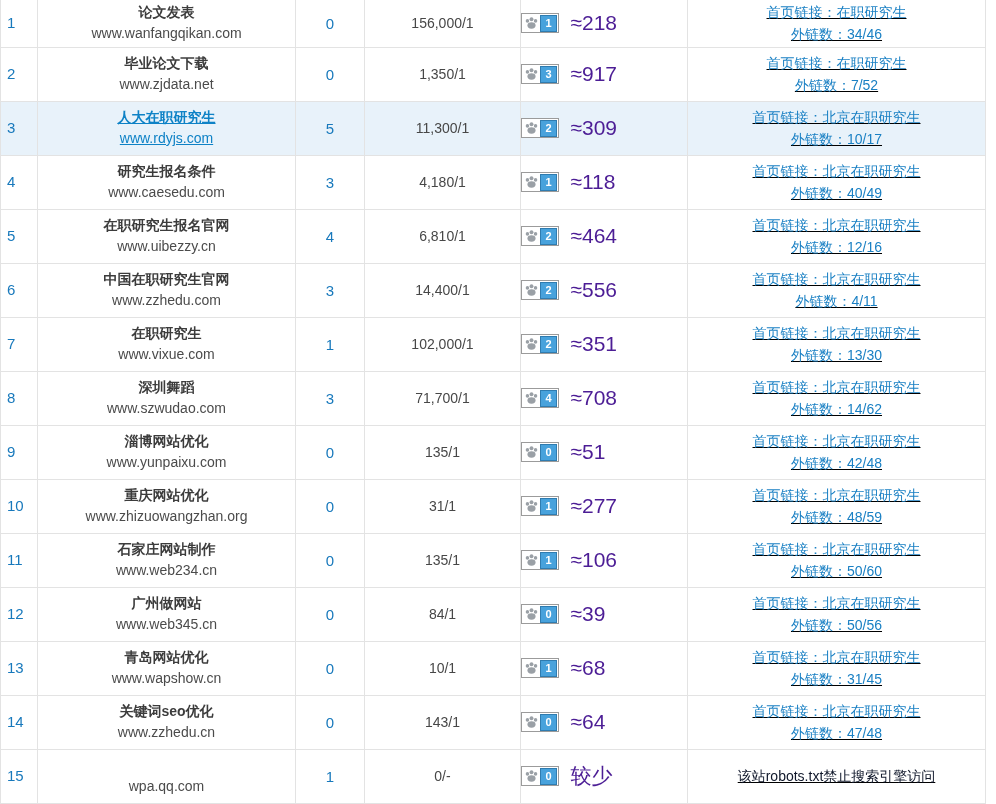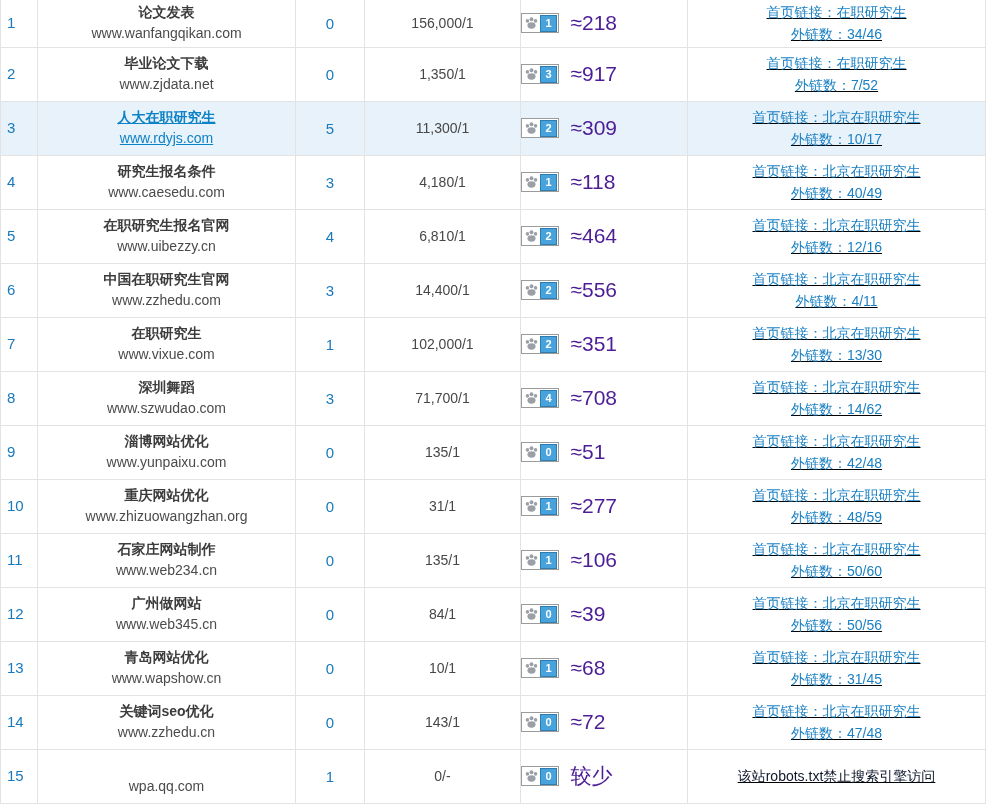--- a/index.html
+++ b/index.html
@@ -531,21 +531,21 @@
         <span class="paw">
           <svg width="13" height="12" viewBox="0 0 14 13" xmlns="http://www.w3.org/2000/svg">
             <circle cx="2.6" cy="4.2" r="1.9" fill="#9aa0a6"></circle>
             <circle cx="7" cy="2.4" r="2.1" fill="#9aa0a6"></circle>
             <circle cx="11.4" cy="4.2" r="1.9" fill="#9aa0a6"></circle>
             <ellipse cx="7" cy="9.2" rx="4.4" ry="3.4" fill="#9aa0a6"></ellipse>
           </svg>
         </span>
         <span class="bnum">0</span>
       </span>
-      <span class="wval">≈72</span>
+      <span class="wval">≈64</span>
     </td>
     <td class="c-links">
       <div class="hp-line">首页链接：北京在职研究生</div>
       <div class="ol-line">外链数：47/48</div>
 
     </td>
   </tr>
       <tr>
     <td class="c-rank">
       <span>15</span>

